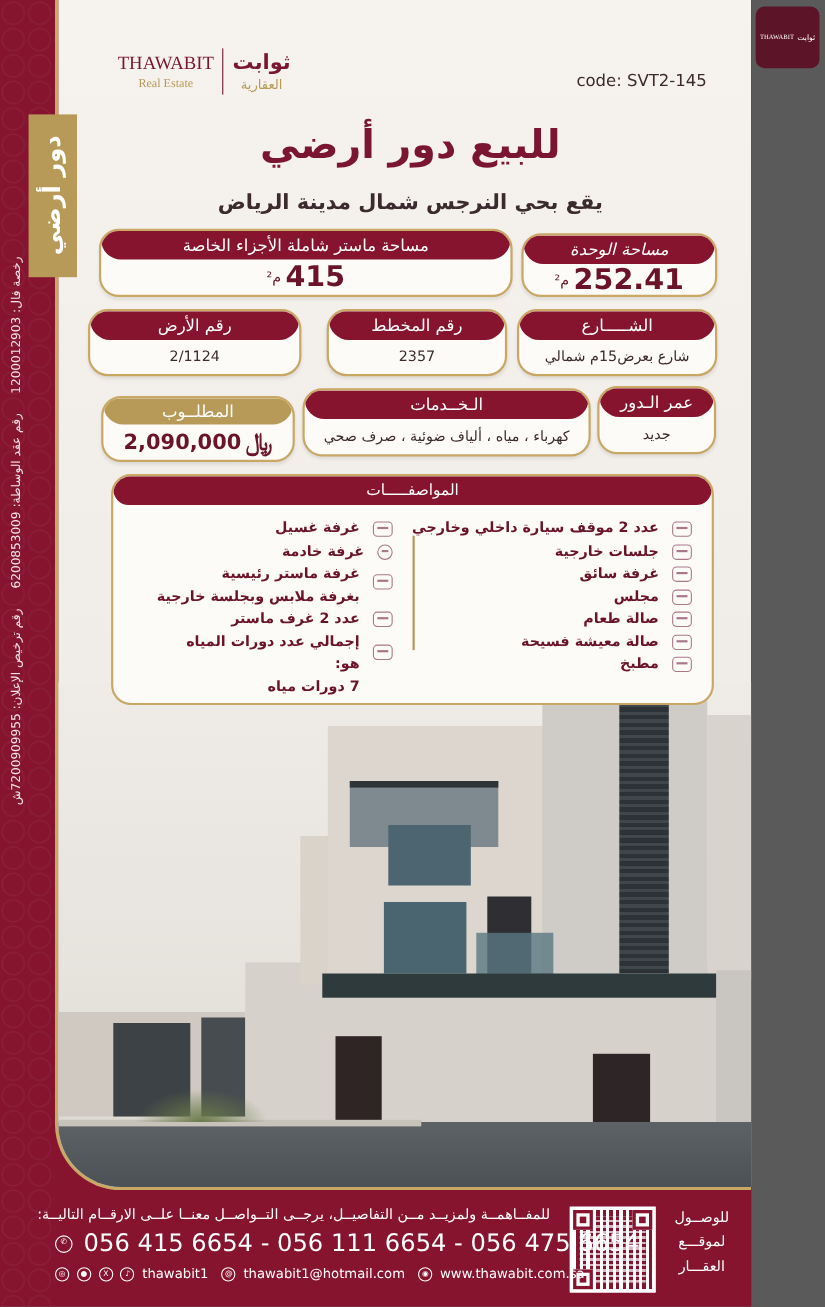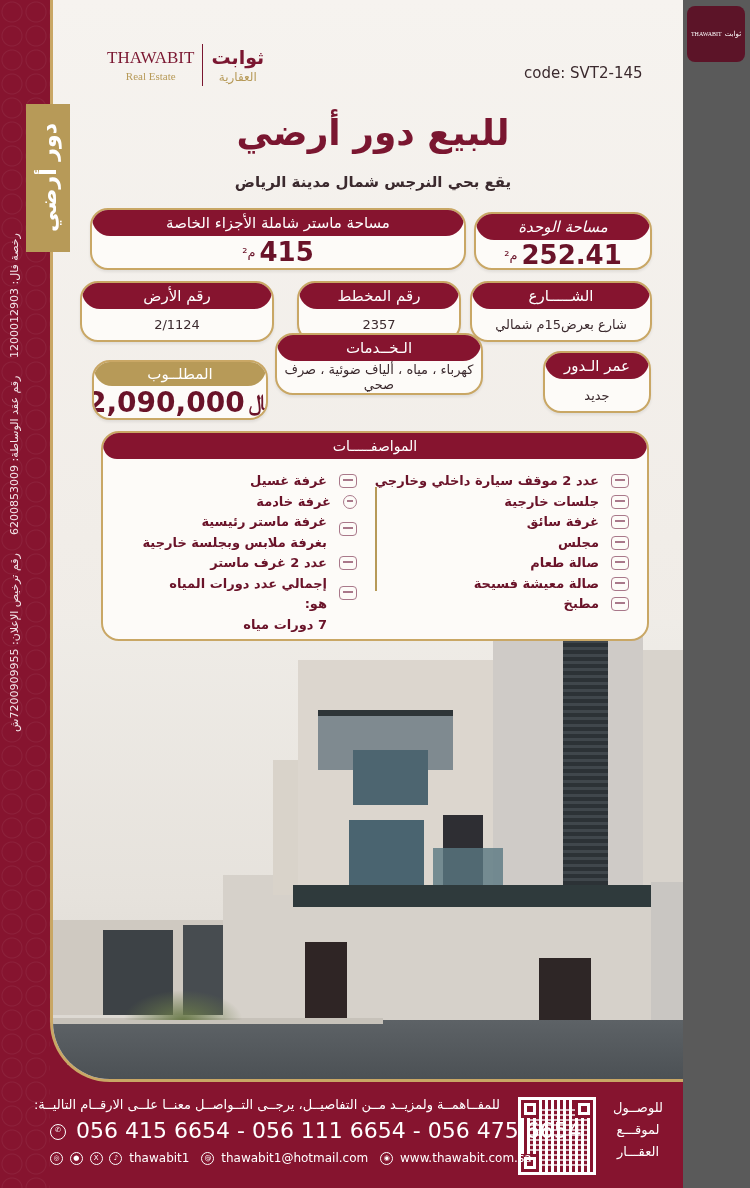--- a/index.html
+++ b/index.html
@@ -45,21 +45,21 @@
   .logo .en { text-align: center; }
   .logo .en .t1 { font-family: "Liberation Serif", serif; color: #7a1630; font-size: 17px; letter-spacing: 0; }
   .logo .en .t2 { font-family: "Liberation Serif", serif; color: #b79a58; font-size: 11px; margin-top: 2px; }
   .logo .sep { width: 1px; height: 42px; background: #7a1630; }
   .logo .ar { text-align: center; direction: rtl; }
   .logo .ar .t1 { color: #7a1630; font-size: 19px; font-weight: bold; }
   .logo .ar .t2 { color: #b79a58; font-size: 12px; margin-top: 2px; }
   .code { position: absolute; left: 521px; top: 64px; color: #3b2a2e; font-size: 15px; }
 
   .title { position: absolute; left: 200px; width: 340px; top: 112px; text-align: center; color: #7a1630; font-size: 36px; font-weight: bold; direction: rtl; }
-  .subtitle { position: absolute; left: 180px; width: 380px; top: 173px; text-align: center; color: #3b2a2e; font-size: 15px; font-weight: bold; direction: rtl; }
+  .subtitle { position: absolute; left: 180px; width: 380px; top: 173px; text-align: center; color: #3b2a2e; font-size: 19px; font-weight: bold; direction: rtl; }
 
   
   .card { position: absolute; border: 2px solid #c9a765; border-radius: 18px; background: #fdfbf8; overflow: hidden; box-shadow: 0 2px 3px rgba(0,0,0,0.08); }
   .card .hd { background: #86142f; color: #fff; text-align: center; font-size: 15px; direction: rtl; border-radius: 0 0 18px 18px; }
   .card .hd.gold { background: #b79a58; }
   .card .bd { text-align: center; color: #3b2a2e; direction: rtl; display: flex; align-items: center; justify-content: center; }
   .card .big { font-size: 26px; font-weight: bold; color: #6a1329; }
   .card .mid { font-size: 13px; }
 
   
@@ -180,28 +180,28 @@
     </div>
     <div class="card" style="left:27px;top:281px;width:194px;height:61px;">
       <div class="hd" style="height:26px;line-height:26px;">رقم الأرض</div>
       <div class="bd mid" style="height:31px;">2/1124</div>
     </div>
 
     <div class="card" style="left:490px;top:351px;width:108px;height:62px;">
       <div class="hd" style="height:26px;line-height:26px;text-align:center;">عمر الـدور</div>
       <div class="bd mid" style="height:32px;">جديد</div>
     </div>
-    <div class="card" style="left:222px;top:333px;width:208px;height:62px;">
+    <div class="card" style="left:222px;top:353px;width:262px;height:62px;">
       <div class="hd" style="height:26px;line-height:26px;">الـخــدمات</div>
       <div class="bd mid" style="height:32px;">كهرباء ، مياه ، ألياف ضوئية ، صرف صحي</div>
     </div>
     <div class="card" style="left:39px;top:360px;width:176px;height:60px;">
       <div class="hd gold" style="height:24px;line-height:24px;">المطلــوب</div>
       <div class="bd" style="height:32px;">
-        <span class="big" style="font-size:28px;">2,090,000</span>
+        <span class="big" style="font-size:19px;">2,090,000</span>
         <span style="font-size:22px;color:#6a1329;font-weight:bold;margin-left:4px;order:-1;">﷼</span>
       </div>
     </div>
 
     <div class="specs" style="left:48px;">
       <div class="hd">المواصفـــــات</div>
       <div class="divider"></div>
       <div class="col right">
         <div class="spec-item">
             <span class="ico"></span>

